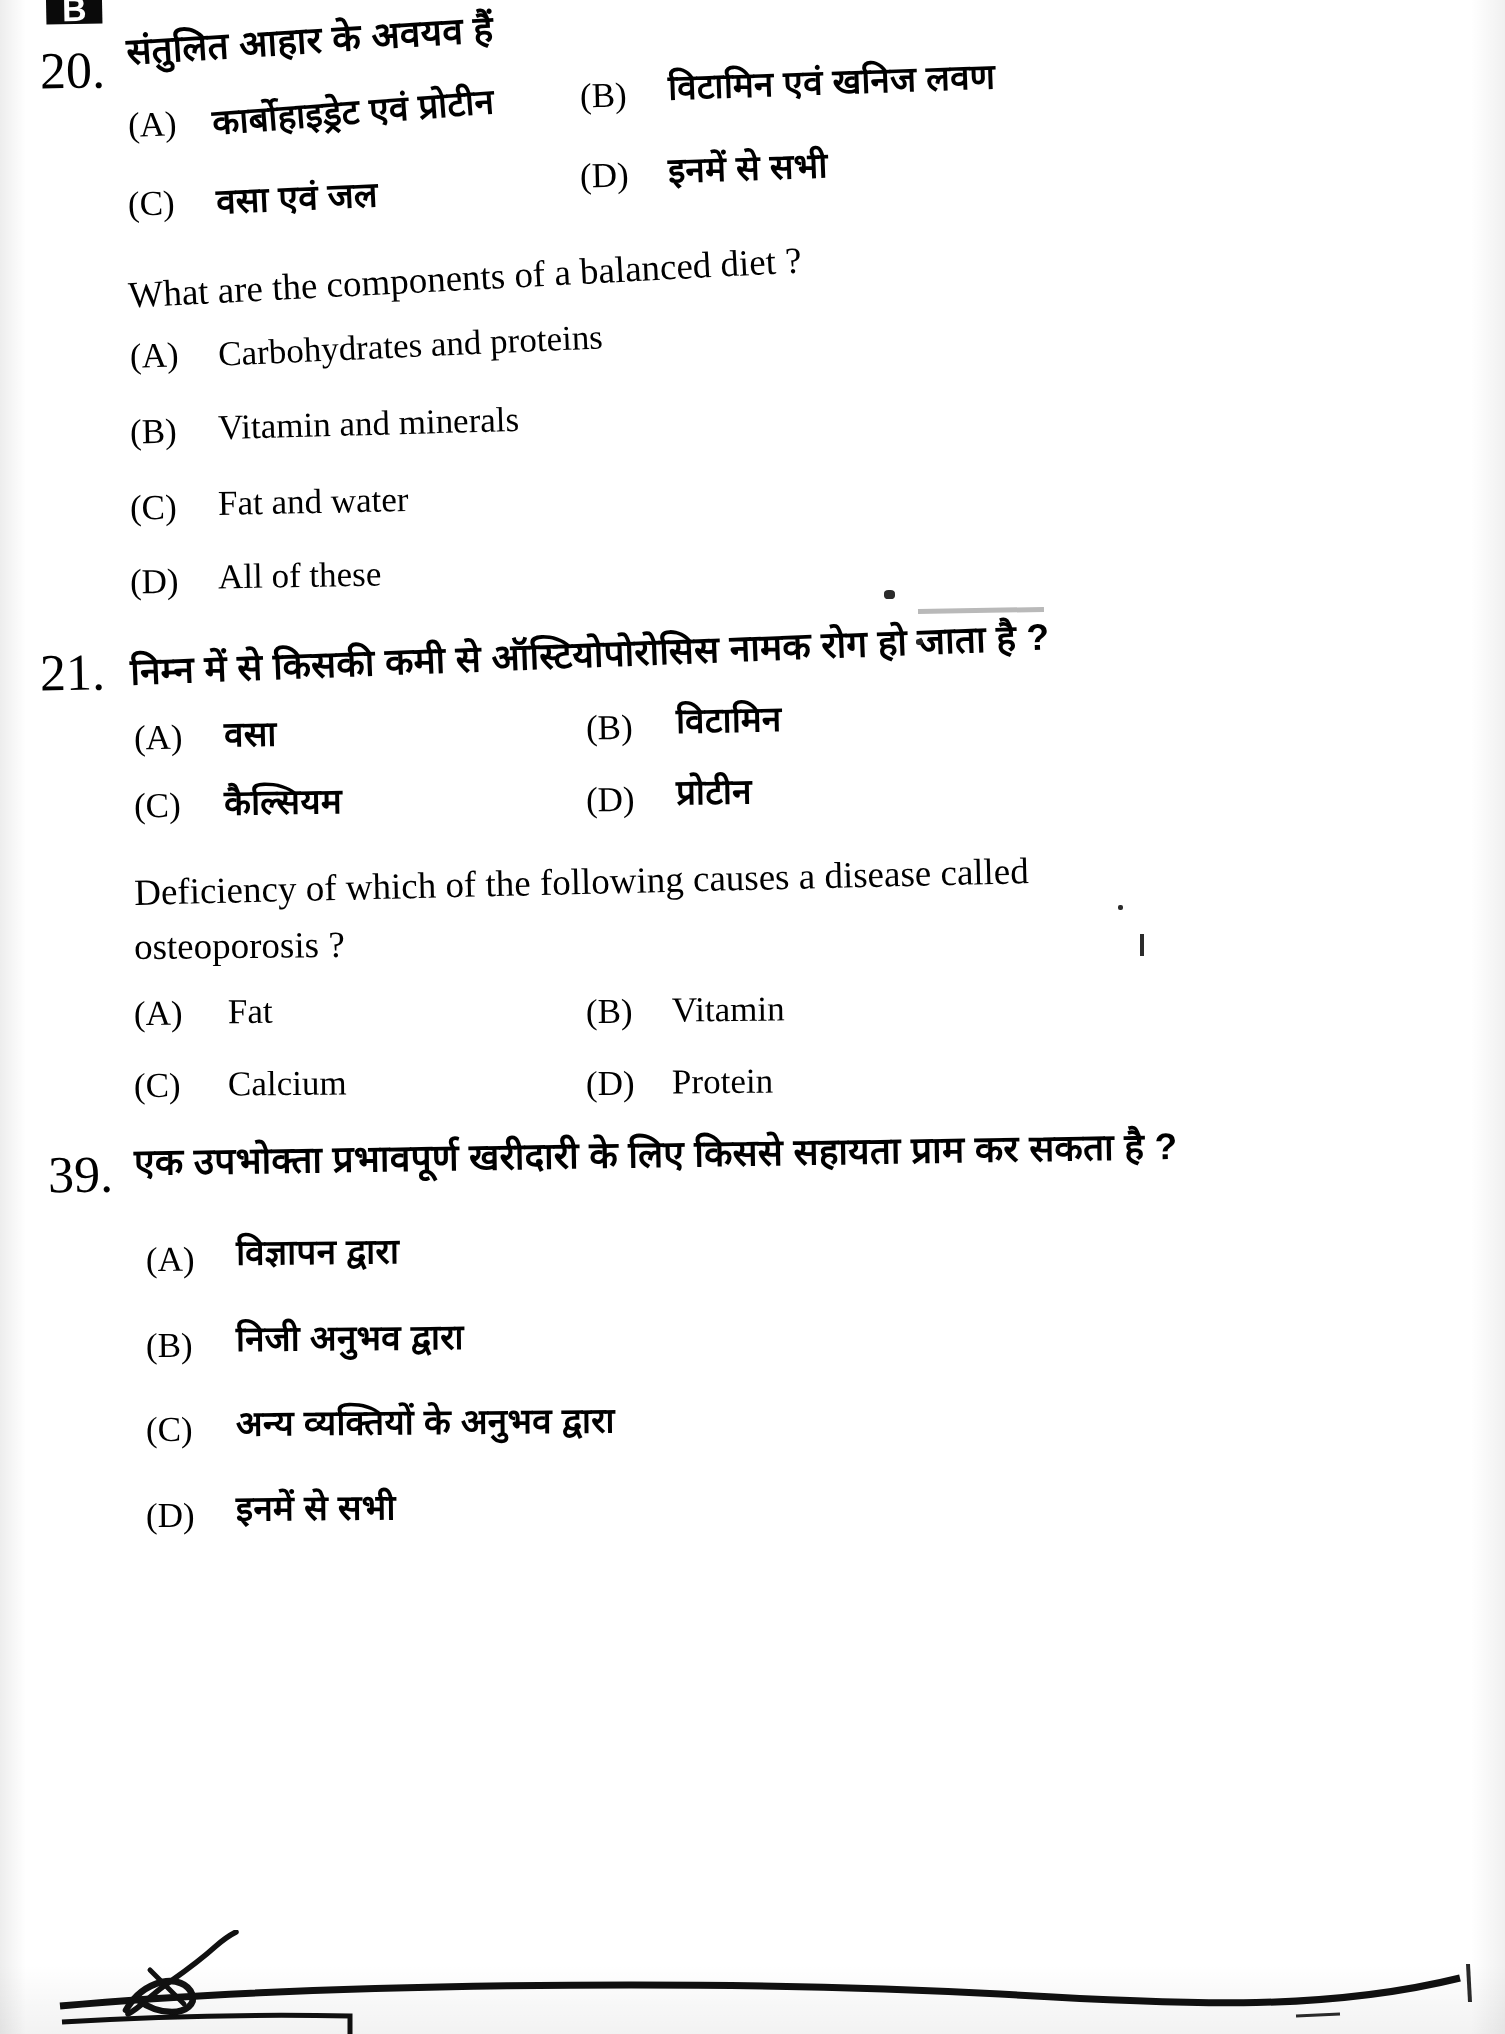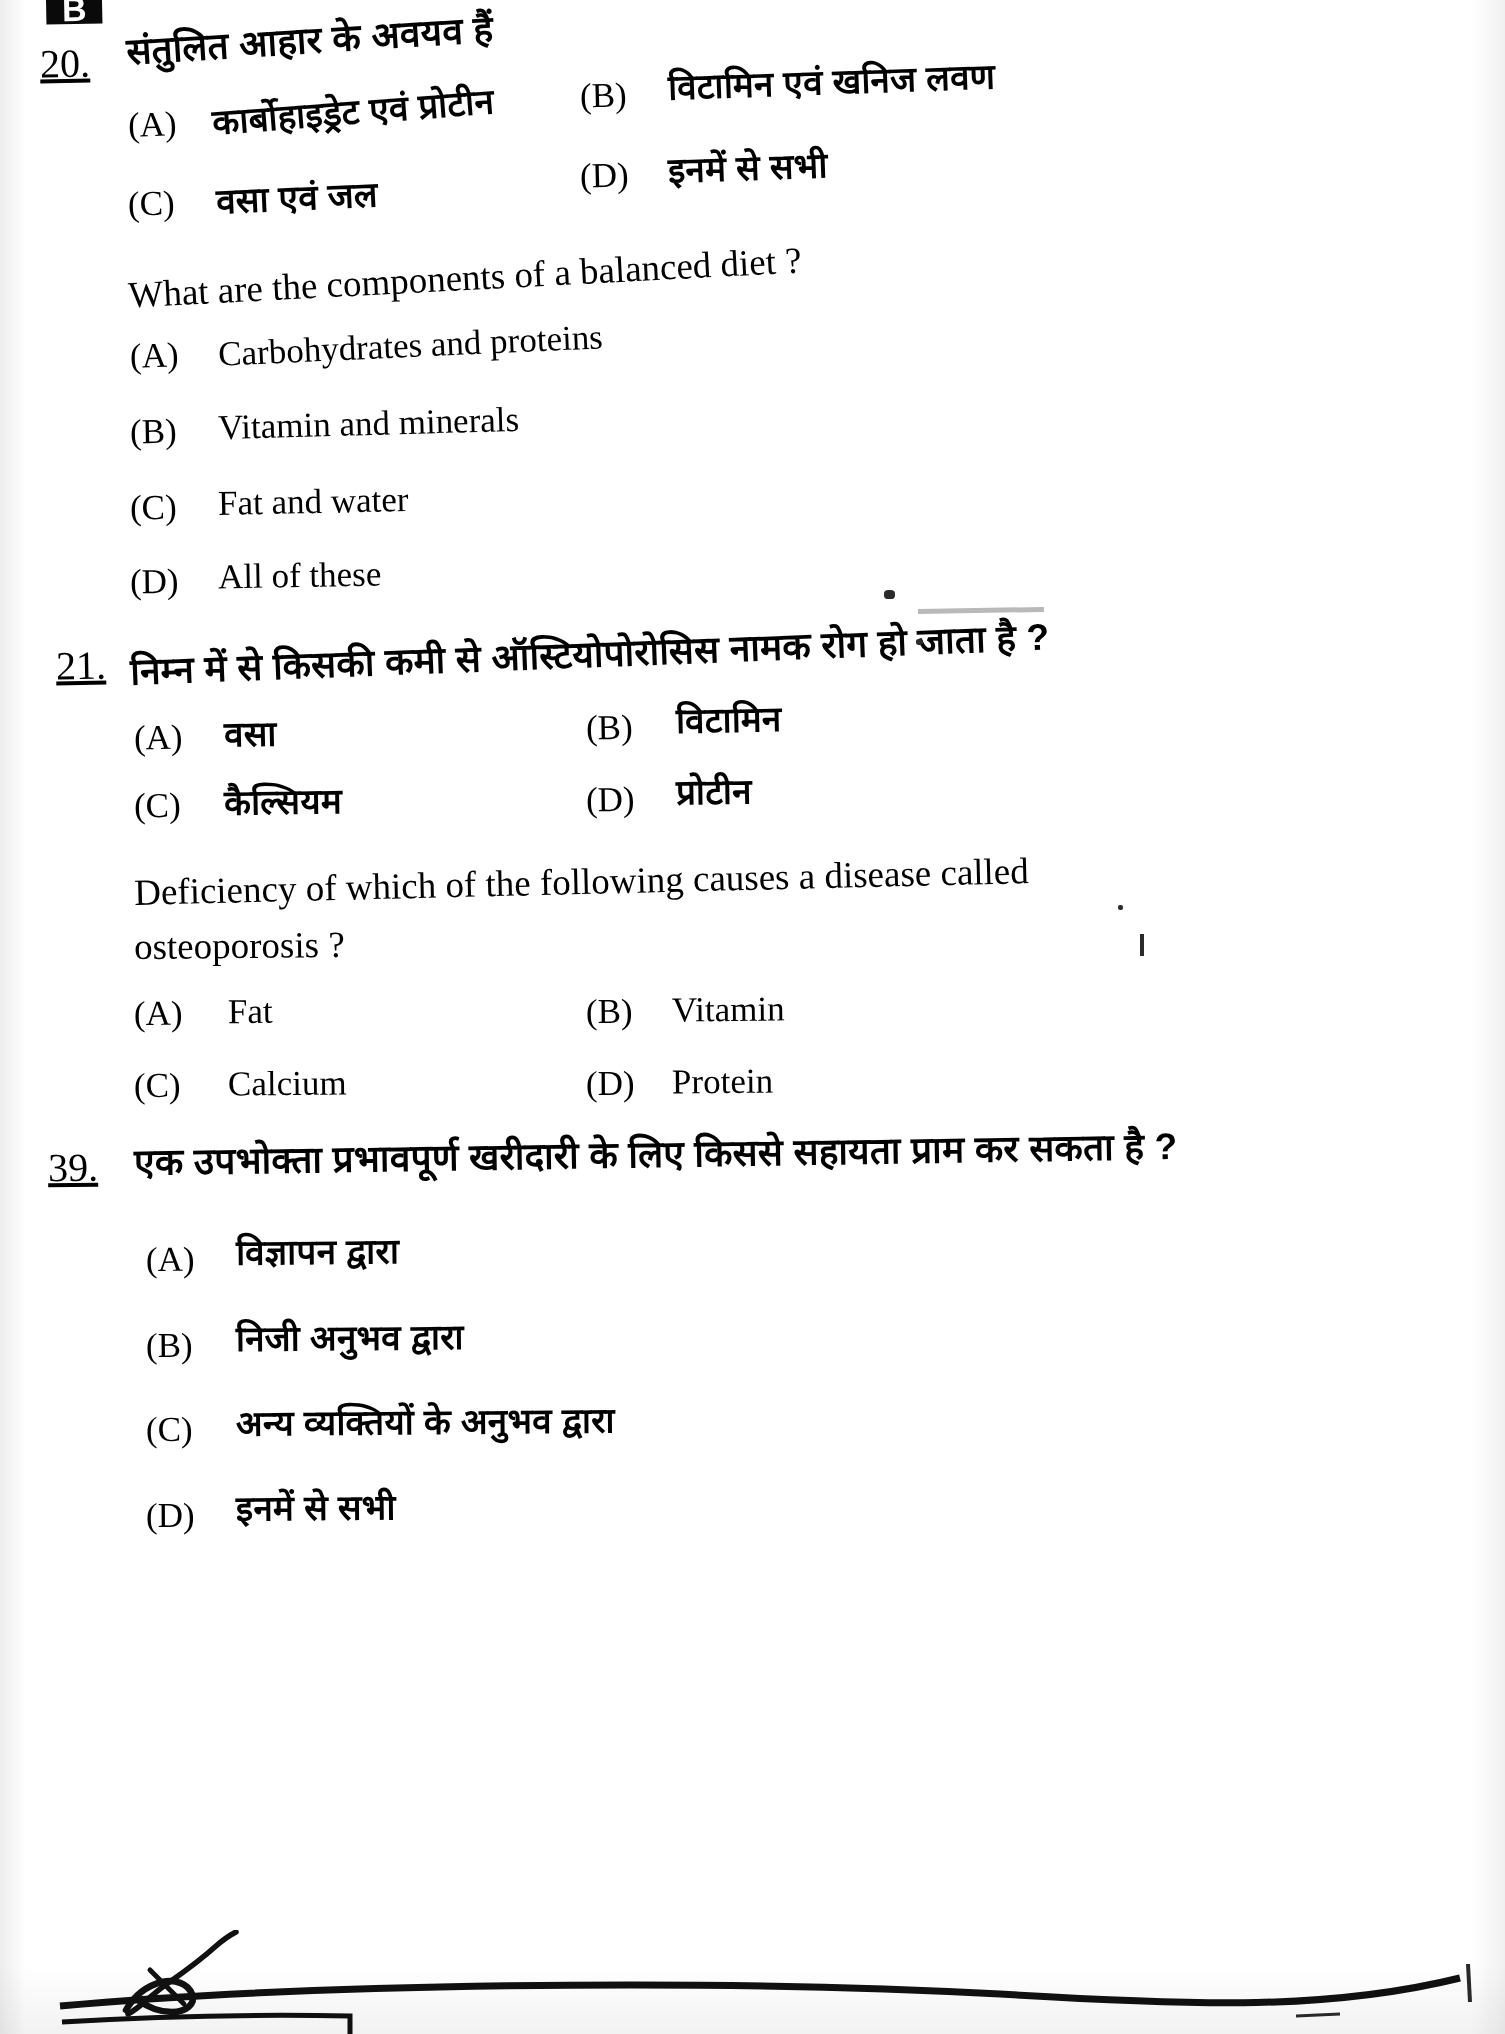--- a/index.html
+++ b/index.html
@@ -82,22 +82,21 @@
     letter-spacing: 0.2px;
   }
   .en {
     font-family: "Liberation Serif", "DejaVu Serif", serif;
     font-weight: 500;
   }
 
   .qnum {
     font-family: "Liberation Serif", serif;
     font-weight: 500;
-    font-size: 40px;
-    text-decoration: underline;
+    font-size: 52px;
   }
   .qtext-hi { font-size: 37px; }
   .opt-lbl {
     font-family: "Liberation Serif", serif;
     font-weight: 500;
     font-size: 35px;
   }
   .opt-hi { font-size: 35px; }
   .opt-en { font-size: 35px; }
 
@@ -175,21 +174,21 @@
 
   <div class="t opt-lbl" style="left:130px; top:412px; transform:rotate(-1.2deg);">(B)</div>
   <div class="t en opt-en" style="left:218px; top:404px; transform:rotate(-1.6deg);">Vitamin and minerals</div>
 
   <div class="t opt-lbl" style="left:130px; top:488px; transform:rotate(-0.9deg);">(C)</div>
   <div class="t en opt-en" style="left:218px; top:482px; transform:rotate(-1.2deg);">Fat and water</div>
 
   <div class="t opt-lbl" style="left:130px; top:562px; transform:rotate(-0.8deg);">(D)</div>
   <div class="t en opt-en" style="left:218px; top:556px; transform:rotate(-1.0deg);">All of these</div>
 
-  <div class="t qnum" style="left:56px; top:644px; transform:rotate(-1.0deg);">21.</div>
+  <div class="t qnum" style="left:40px; top:644px; transform:rotate(-1.0deg);">21.</div>
 
   <div class="t hi qtext-hi" style="left:130px; top:634px; transform:rotate(-2.2deg);">निम्न में से किसकी कमी से ऑस्टियोपोरोसिस नामक रोग हो जाता है ?</div>
 
   <div class="t opt-lbl" style="left:134px; top:718px; transform:rotate(-0.9deg);">(A)</div>
   <div class="t hi opt-hi" style="left:224px; top:714px; transform:rotate(-1.2deg);">वसा</div>
 
   <div class="t opt-lbl" style="left:586px; top:708px; transform:rotate(-0.9deg);">(B)</div>
   <div class="t hi opt-hi" style="left:676px; top:700px; transform:rotate(-1.2deg);">विटामिन</div>
 
   <div class="t opt-lbl" style="left:134px; top:786px; transform:rotate(-0.7deg);">(C)</div>

